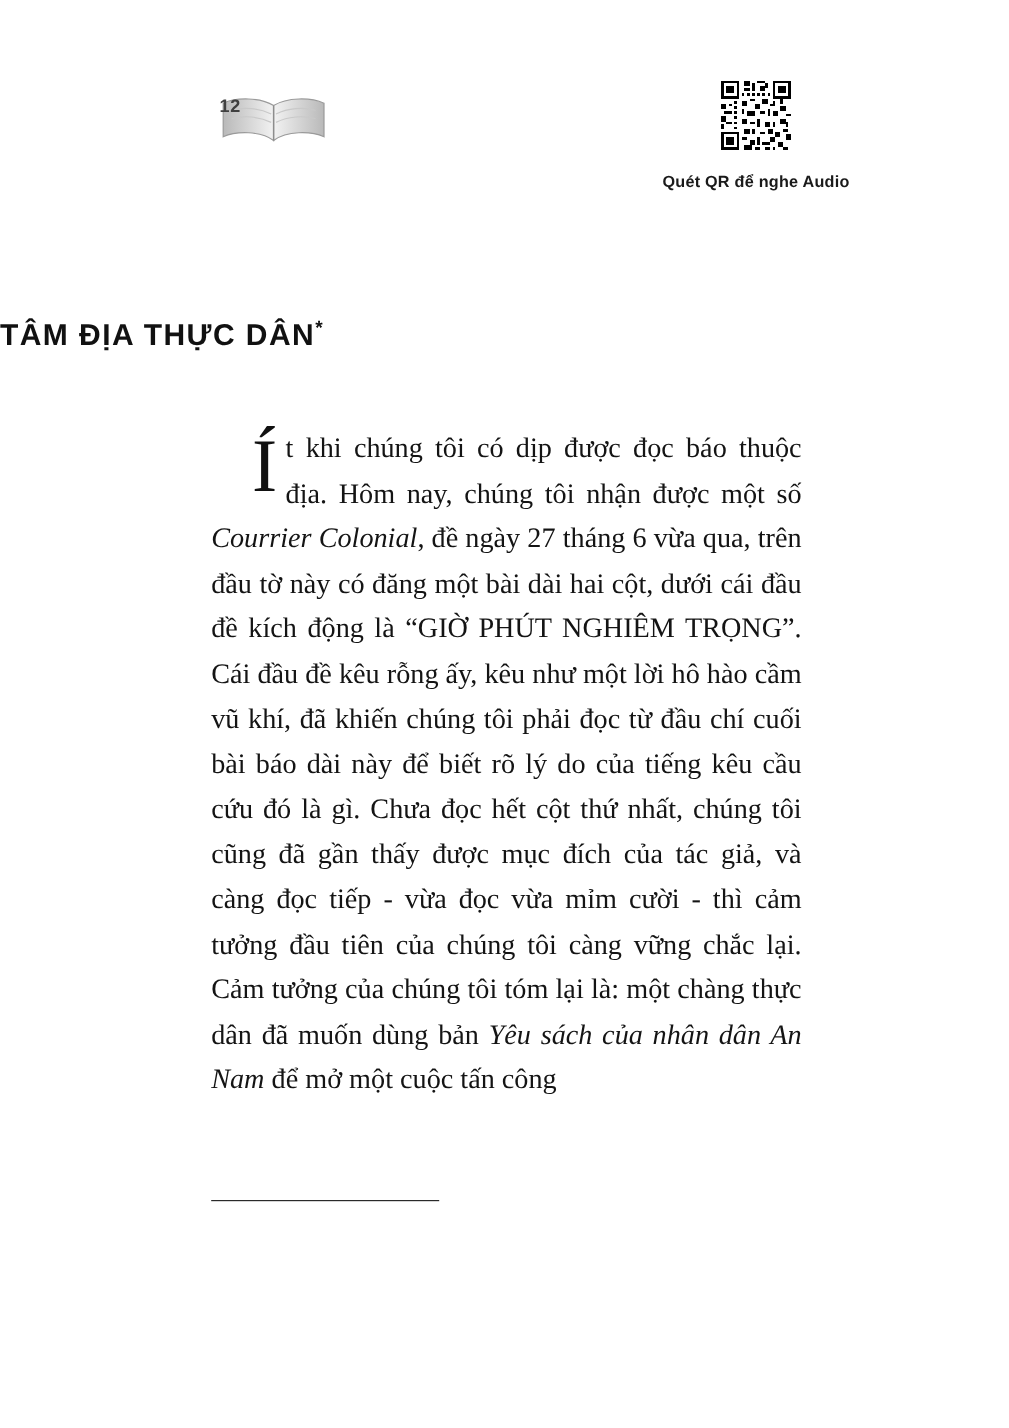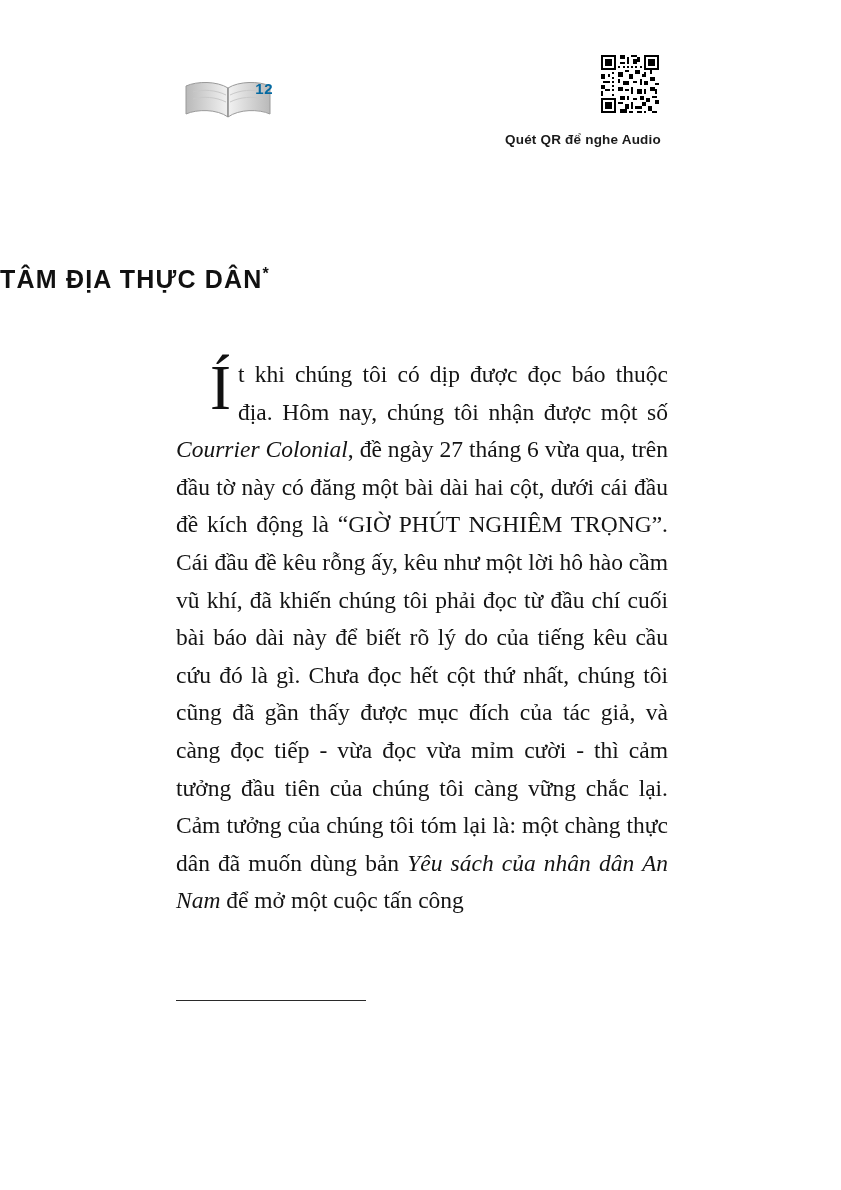--- a/index.html
+++ b/index.html
@@ -42,33 +42,34 @@
     left: 0;
     top: 18px;
     width: 90px;
     height: 42px;
   }
   .folio-number {
     position: absolute;
     left: 0;
     top: 18px;
     width: 90px;
-    text-align: right;
+    text-align: left;
     font-family: "Liberation Sans", sans-serif;
     font-weight: bold;
     font-size: 15px;
-    color: #0369a1;
+    color: #404040;
     letter-spacing: .5px;
   }
 
   .qr-block {
     position: absolute;
     left: 505px;
-    top: 0;
+    top: 12px;
     width: 250px;
+    text-align: center;
   }
   .qr-code {
     width: 62px;
     height: 62px;
     margin: 0 auto;
     display: block;
     border: 1px solid #ffffff;
   }
   .qr-caption {
     margin-top: 16px;

